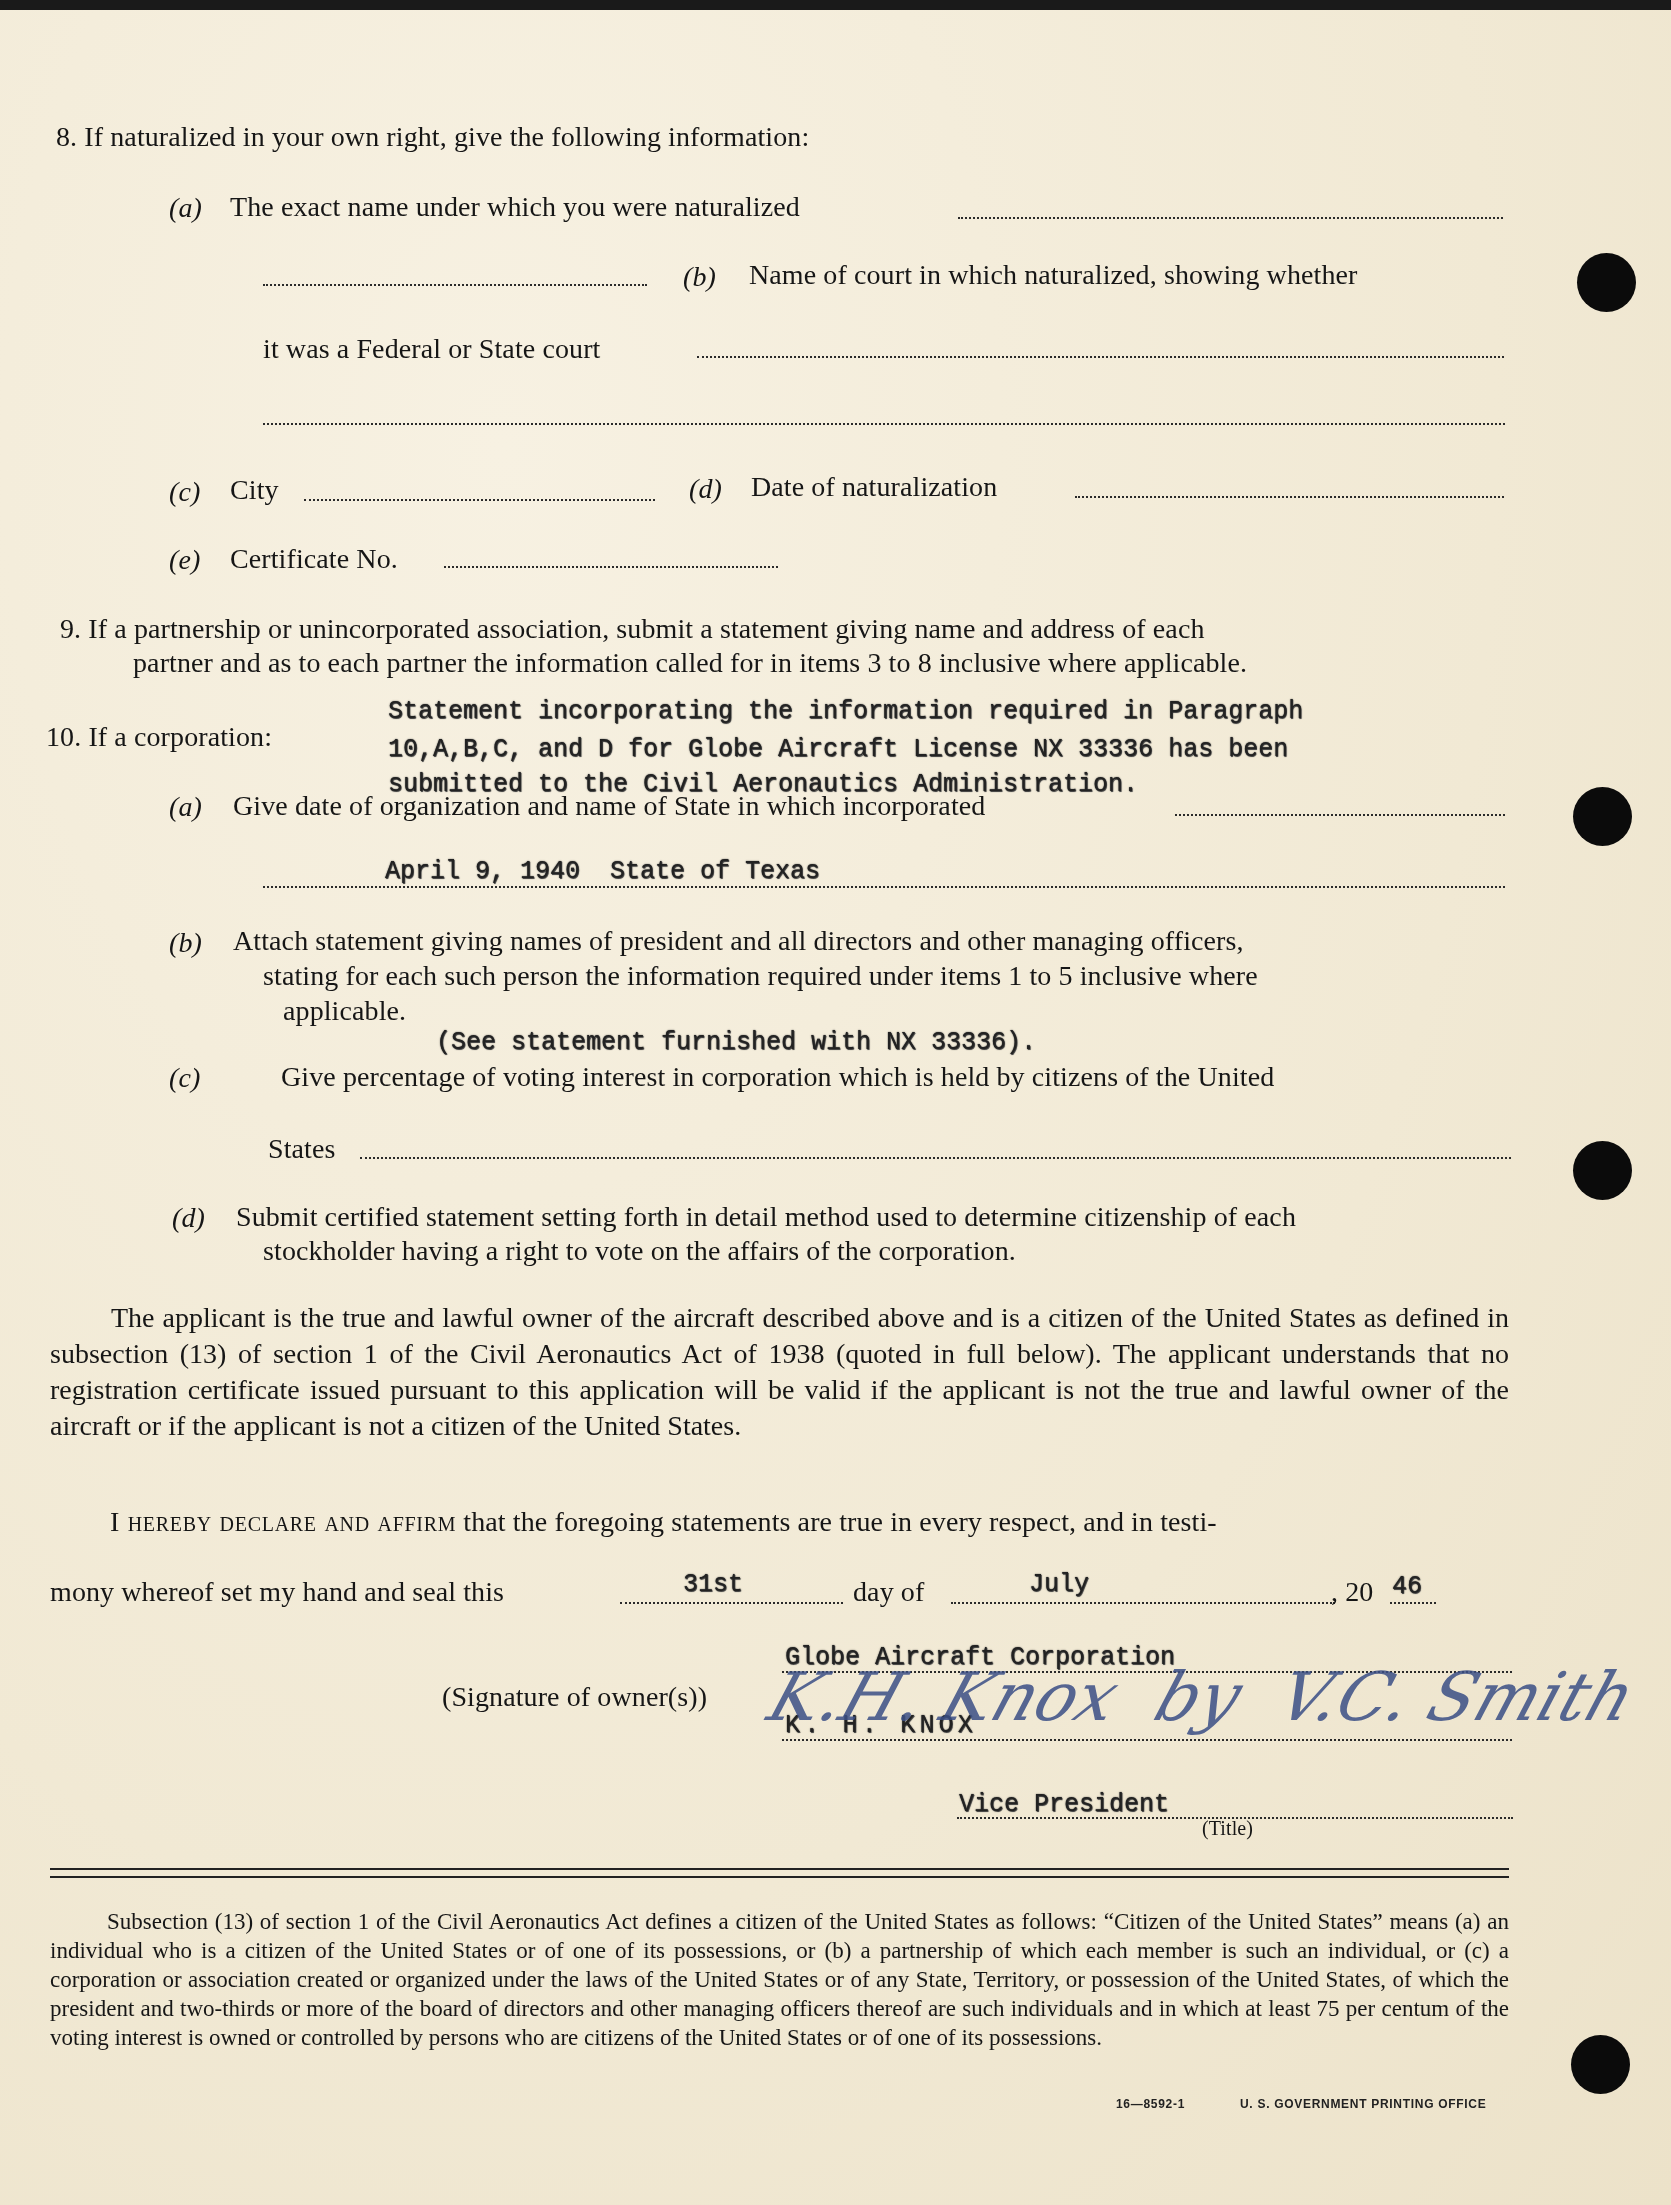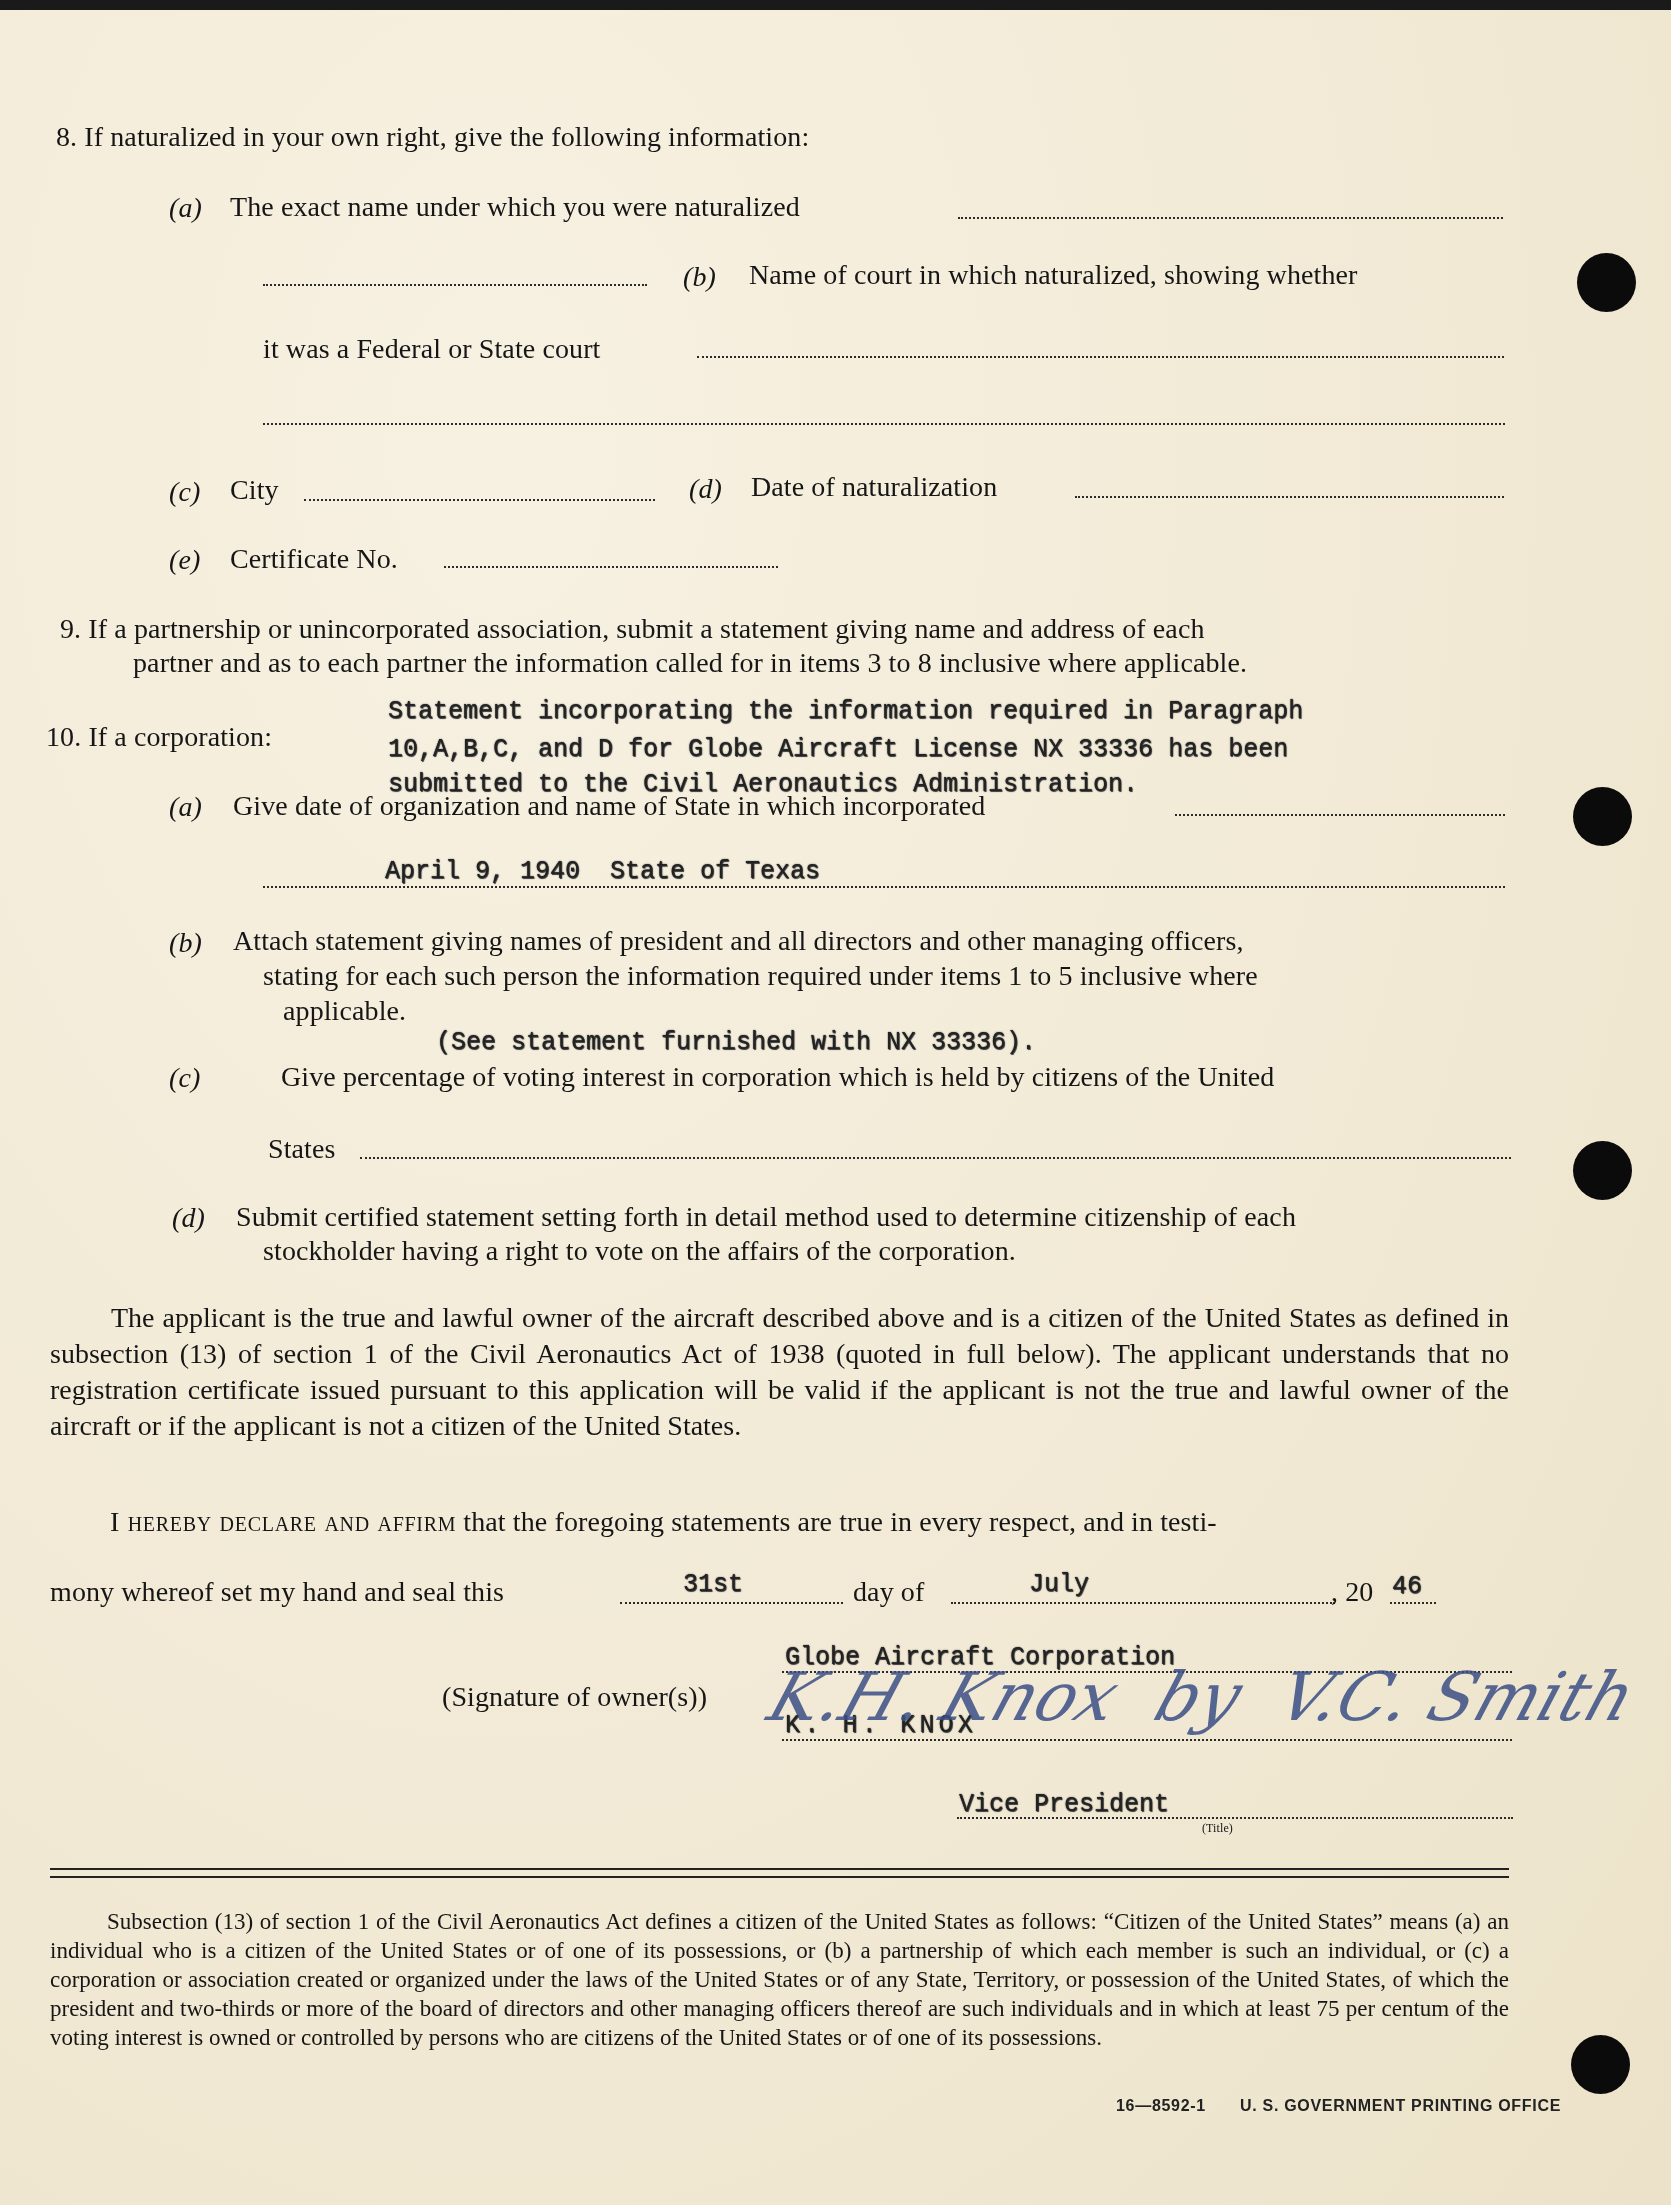--- a/index.html
+++ b/index.html
@@ -9,21 +9,21 @@
   .txt { position:absolute; font-family:"Liberation Serif","DejaVu Serif",serif; color:#161616;
          font-size:28px; line-height:35px; white-space:nowrap; letter-spacing:0.1px; transform-origin:left top; }
   .it { font-style:italic; }
   .sc { font-variant:small-caps; letter-spacing:0.7px; }
   .tw { position:absolute; font-family:"Liberation Mono","DejaVu Sans Mono",monospace; font-weight:normal;
         color:#222; font-size:25px; line-height:35px; white-space:nowrap; text-shadow:0 0 1.4px #333, 0.7px 0.7px 0.7px #444; }
   .dots { position:absolute; height:0; border-bottom:2.1px dotted #2a2a2a; }
   .hole { position:absolute; width:59px; height:59px; border-radius:50%; background:#0b0b0b; }
   .rule { position:absolute; left:50px; width:1459px; height:0; border-top:2.8px solid #222; }
   .small { font-size:24px; line-height:29px; }
-  .tiny { position:absolute; font-family:"Liberation Sans","DejaVu Sans",sans-serif; font-weight:bold; font-size:16px; color:#222; letter-spacing:0.7px; white-space:nowrap; }
+  .tiny { position:absolute; font-family:"Liberation Sans","DejaVu Sans",sans-serif; font-weight:bold; font-size:12px; color:#222; letter-spacing:0.7px; white-space:nowrap; }
   .sig { position:absolute; font-family:"DejaVu Serif",serif; font-style:italic; color:#3b4f86; font-size:67px; white-space:nowrap; transform:skewX(-18deg); opacity:0.85; }
   .para { position:absolute; font-family:"Liberation Serif","DejaVu Serif",serif; color:#161616; font-size:28px; line-height:36px; text-align:justify; }
   .para.small { font-size:23px; line-height:29px; }
 </style>
 </head>
 <body>
 
 <div class="page">
 
   <div class="hole" style="left:1577px; top:243px;"></div>
@@ -105,21 +105,21 @@
 
   <div class="txt" style="left:426px; top:1669px;margin-left:16px;">(Signature of owner(s))</div>
   <div class="dots" style="left:782px; top:1661px; width:730px;"></div>
   <div class="tw" style="left:785px; top:1630px;">Globe Aircraft Corporation</div>
   <div class="dots" style="left:782px; top:1729px; width:730px;"></div>
   <div class="tw" style="left:785px; top:1698px; letter-spacing:4.2px;">K. H. KNOX</div>
   <div class="sig" style="left:772px; top:1648px; white-space:pre;">K.H. Knox  by  V.C. Smith</div>
 
   <div class="dots" style="left:957px; top:1807px; width:556px;"></div>
   <div class="tw" style="left:959px; top:1777px;">Vice President</div>
-  <div class="txt" style="left:1202px; top:1809px; font-size:12px; line-height:18px;">(Title)</div>
+  <div class="txt" style="left:1202px; top:1809px; font-size:20px; line-height:18px;">(Title)</div>
 
   <div class="rule" style="top:1858px;"></div>
   <div class="rule" style="top:1866px;"></div>
 
   <div class="para small" style="left:50px; top:1897px; width:1459px; text-indent:57px;">
     <span>Subsection (13) of section 1 of the Civil Aeronautics Act defines a citizen of the United States as follows: “Citizen of the United States” means (a) an individual who is a citizen of the United States or of one of its possessions, or (b) a partnership of which each member is such an individual, or (c) a corporation or association created or organized under the laws of the United States or of any State, Territory, or possession of the United States, of which the president and two-thirds or more of the board of directors and other managing officers thereof are such individuals and in which at least 75 per centum of the voting interest is owned or controlled by persons who are citizens of the United States or of one of its possessions.</span>
   </div>
   <div class="tiny" style="left:1116px; top:2087px;">16—8592-1</div>
   <div class="tiny" style="left:1240px; top:2087px;">U. S. GOVERNMENT PRINTING OFFICE</div>
 

